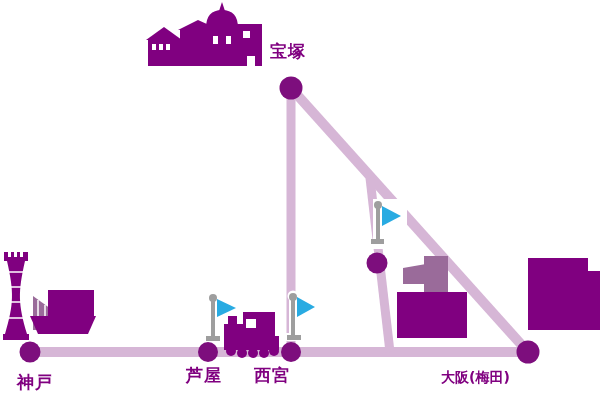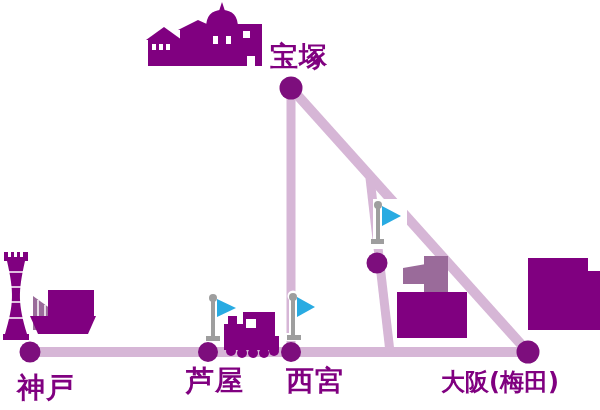--- a/index.html
+++ b/index.html
@@ -8,31 +8,31 @@
     width:600px;height:410px;
     background:#ffffff;
     overflow:hidden;
     font-family:"DejaVu Sans", sans-serif;
   }
   #map-svg{position:absolute;left:0;top:0;}
   .station-label{
     position:absolute;
     color:#800080;
     font-weight:bold;
-    font-size:28px;
+    font-size:17px;
     letter-spacing:1px;
     white-space:nowrap;
     line-height:1;
   }
   .label-takarazuka{left:270px;top:43px;}
   .label-itami{left:317px;top:250px;}
   .label-kobe{left:17px;top:374px;}
   .label-ashiya{left:186px;top:367px;}
-  .label-nishinomiya{left:286px;top:367px;}
-  .label-osaka-umeda{left:441px;top:370px;font-size:24px;letter-spacing:0;}
+  .label-nishinomiya{left:254px;top:367px;}
+  .label-osaka-umeda{left:441px;top:370px;font-size:14px;letter-spacing:0;}
 </style>
 </head>
 <body>
 
 <div id="canvas">
 
   <svg id="map-svg" width="600" height="410" viewBox="0 0 600 410">
 
     <g>
       <line x1="30" y1="352" x2="528" y2="352" stroke="#D6B6D6" stroke-width="10"></line>

